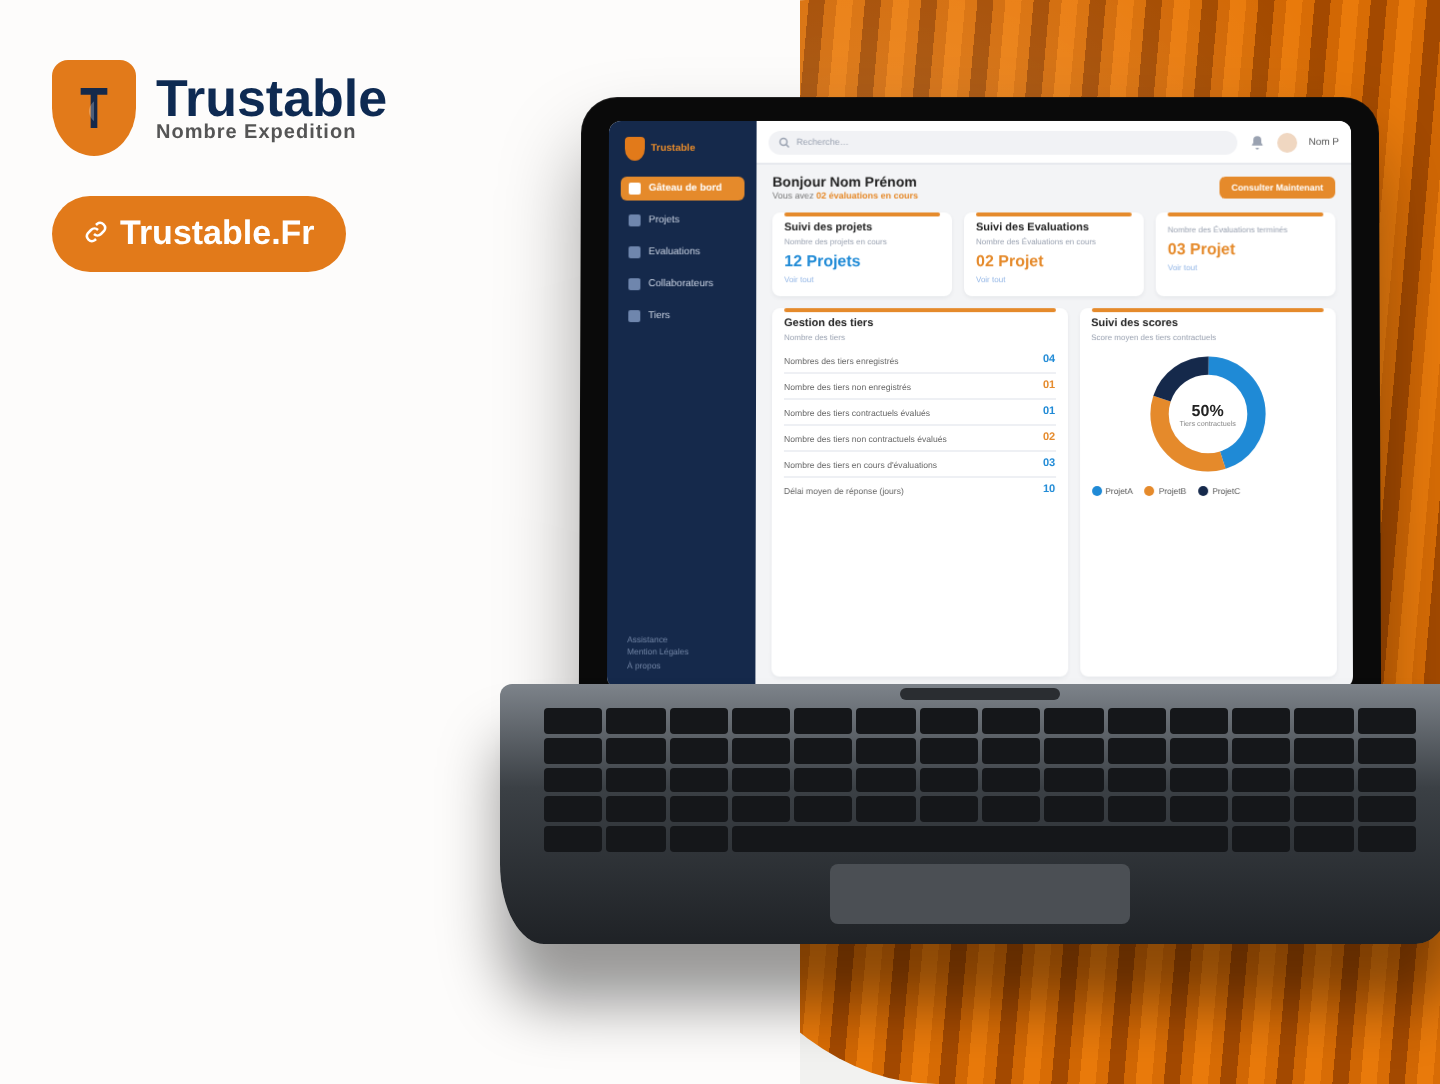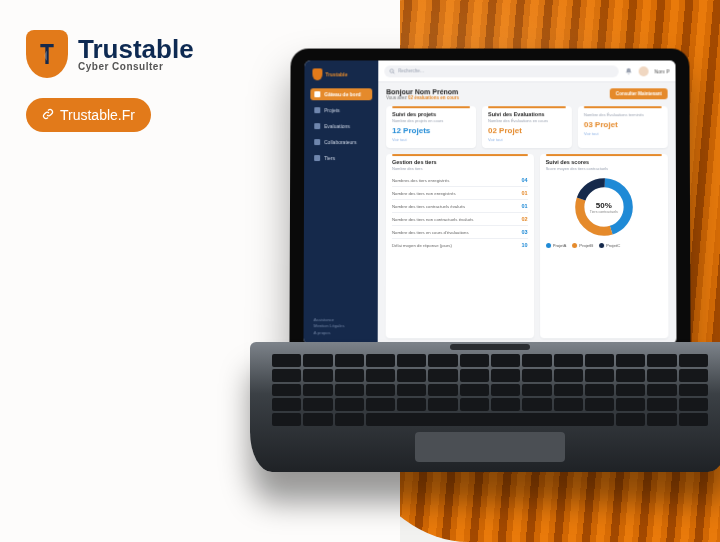--- a/index.html
+++ b/index.html
@@ -28,21 +28,21 @@
   .promo { position: absolute; left: 26px; top: 30px; width: 300px; z-index: 2; }
   .brand-row { display: flex; align-items: center; gap: 10px; margin-bottom: 20px; }
   .brand-shield { width: 42px; height: 48px; background: #e27a1a; border-radius: 8px 8px 50% 50%; display:flex; align-items:center; justify-content:center; }
   .brand-shield svg { width: 20px; height: 28px; }
   .brand-text { line-height: 1; }
   .brand-name { font-size: 26px; font-weight: 700; color: #0e2a52; }
   .brand-sub  { font-size: 10px; font-weight: 600; color: #555; letter-spacing: 0.5px; }
   .promo-head { font-size: 13.5px; font-weight: 800; color: #0e2a52; letter-spacing: 0.2px; line-height: 1.55; text-transform: uppercase; margin-bottom: 20px; max-width:280px;}
   .promo-btn {
     display: inline-flex; align-items: flex-end; gap: 6px;
-    background: #e27a1a; color: #fff; font-weight: 400; font-size: 14px;
+    background: #e27a1a; color: #fff; font-weight: 700; font-size: 17px;
     padding: 9px 16px; border-radius: 20px;
   }
 
   
   .laptop { position: absolute; right: -10px; top: 48px; width: 480px; height: 460px; z-index: 3; }
   .laptop .screen {
     position: absolute; left: 40px; top: 0; width: 400px; height: 310px;
     background: #0a0a0a; border-radius: 18px 18px 4px 4px; padding: 12px 14px 14px 14px;
     box-shadow: 0 24px 40px rgba(0,0,0,0.35);
     transform: perspective(1800px) rotateX(2deg);
@@ -118,21 +118,21 @@
 <div class="promo">
   <div class="brand-row">
     <div class="brand-shield">
       <svg viewBox="0 0 24 32">
           <path fill="#15294b" d="M4 4h16v4H14v20h-4V8H4z"></path>
           <path fill="#fff" d="M9 18c0 3 2 5 3 6V12c-1 1-3 3-3 6z" opacity="0.25"></path>
         </svg>
     </div>
     <div class="brand-text">
       <div class="brand-name">Trustable</div>
-      <div class="brand-sub">Cyber Consulter</div>
+      <div class="brand-sub">Nombre Expedition</div>
     </div>
   </div>
   <div class="promo-btn">
     <span>
       <svg width="12" height="12" viewBox="0 0 24 24" fill="none" stroke="#fff" stroke-width="2.5">
           <path d="M10 14a5 5 0 0 0 7 0l3-3a5 5 0 0 0-7-7l-1 1"></path>
           <path d="M14 10a5 5 0 0 0-7 0l-3 3a5 5 0 0 0 7 7l1-1"></path>
         </svg>
     </span>
     <span>Trustable.Fr</span>

